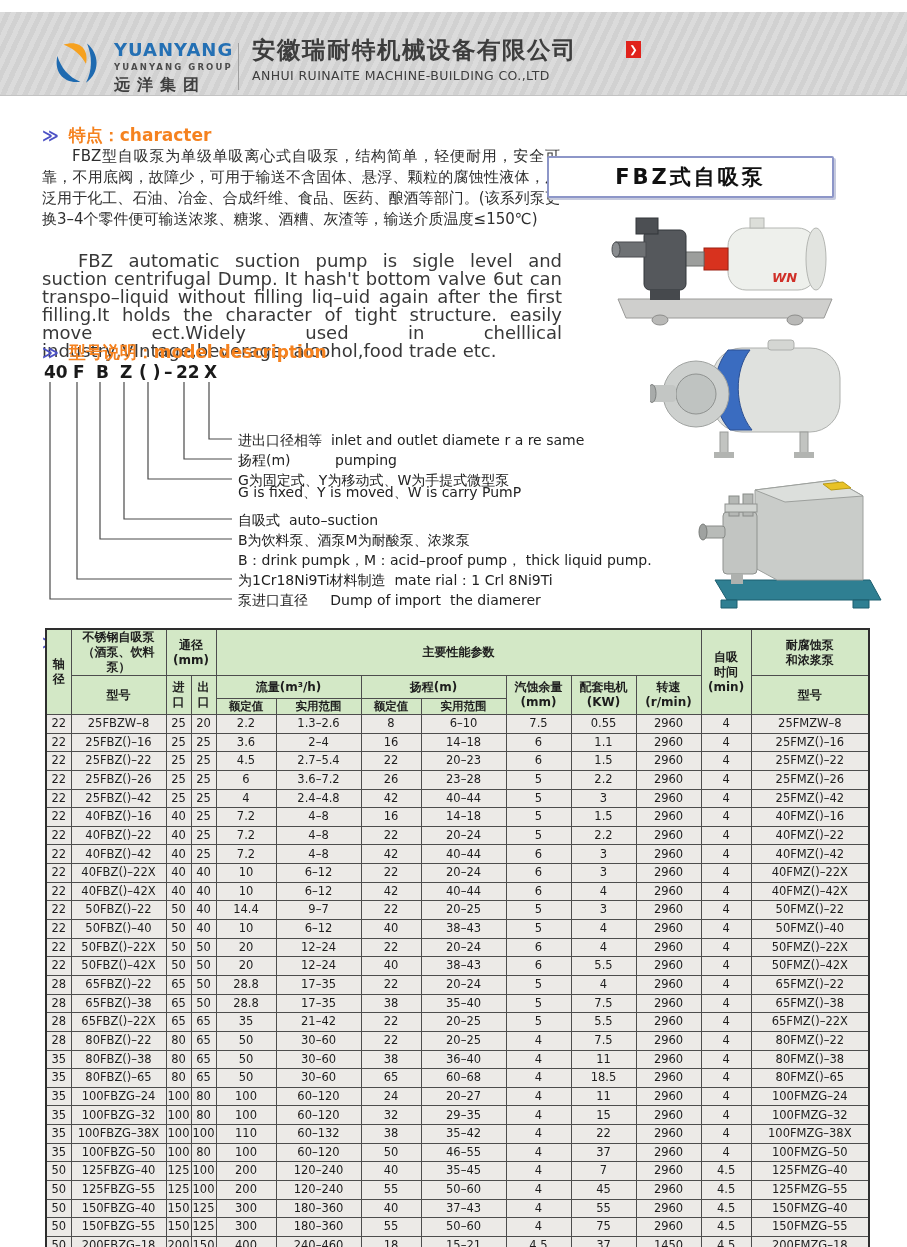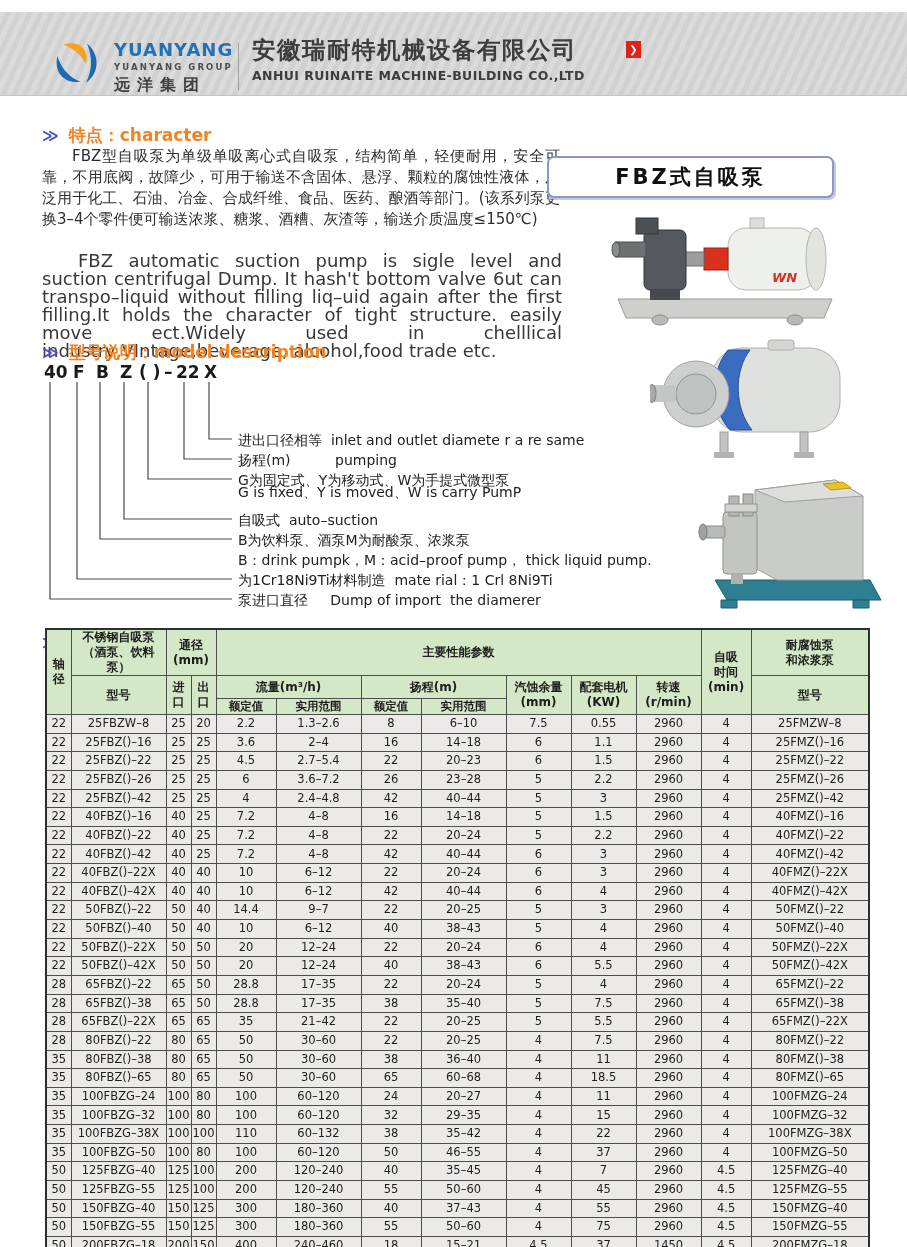--- a/index.html
+++ b/index.html
@@ -10,35 +10,35 @@
         background:repeating-linear-gradient(115deg,#dbdbdb 0 5px,#d1d1d1 5px 10px);
         border-bottom:1px solid #c3c3c3;}
   .logo-swirl{position:absolute;left:48px;top:26px;width:58px;height:56px;}
   .logo-text{position:absolute;left:114px;top:29px;line-height:1;}
   .logo-en{font-size:18px;font-weight:bold;color:#2470b4;letter-spacing:1px;}
   .logo-group{font-size:8.5px;font-weight:bold;color:#4c4c4c;letter-spacing:2.1px;margin-top:4px;}
   .logo-cn{font-size:16px;font-weight:bold;color:#3f3f3f;letter-spacing:7px;margin-top:5px;}
   .hdr-divider{position:absolute;left:238px;top:31px;width:1px;height:47px;background:#9f9f9f;}
   .company{position:absolute;left:252px;top:27px;line-height:1;}
   .company-cn{font-size:23.5px;font-weight:bold;color:#3d3d3d;letter-spacing:1.5px;}
-  .company-en{font-size:12.5px;font-weight:bold;color:#3d3d3d;letter-spacing:.4px;margin-top:7px;}
+  .company-en{font-size:12.5px;font-weight:normal;color:#3d3d3d;letter-spacing:.4px;margin-top:7px;}
   .red-arrow{position:absolute;left:626px;top:29px;width:15px;height:17px;background:#e0221b;
              color:#fff;font-size:10px;font-weight:bold;display:flex;align-items:center;justify-content:center;}
   
   .sec-head{position:absolute;left:42px;font-size:17px;font-weight:bold;white-space:pre;}
   .sec-head .mark{color:#4b50c4;font-size:16px;margin-right:10px;font-weight:bold;}
   .sec-head .cn,.sec-head .en{color:#f5821f;}
   
   .para-cn{position:absolute;left:42px;top:146px;width:518px;font-size:15px;line-height:21px;
            color:#2e2e2e;text-indent:2em;text-align:justify;margin:0;}
   .para-en{position:absolute;left:42px;top:252px;width:520px;font-size:18px;line-height:18px;
            color:#383838;text-indent:2em;text-align:justify;margin:0;}
   
   .product-box{position:absolute;left:547px;top:156px;width:283px;height:38px;background:#fff;
-               border:2px solid #8d96c8;border-radius:7px;display:flex;align-items:center;justify-content:center;
+               border:2px solid #8d96c8;border-radius:2px;display:flex;align-items:center;justify-content:center;
                font-size:21px;font-weight:bold;color:#111;letter-spacing:3px;box-shadow:2px 2px 0 #c6cade;}
   
   .photo{position:absolute;}
   
   .model-code span{position:absolute;top:362px;font-size:17px;font-weight:bold;color:#1a1a1a;white-space:pre;}
   .model-lines{position:absolute;left:40px;top:382px;width:200px;height:222px;}
   .model-desc div{position:absolute;left:238px;font-size:14px;color:#222;white-space:pre;line-height:16px;}
   
   table.perf{position:absolute;left:45px;top:628px;width:823px;border-collapse:collapse;table-layout:fixed;
              border:2px solid #2e2e2e;}

